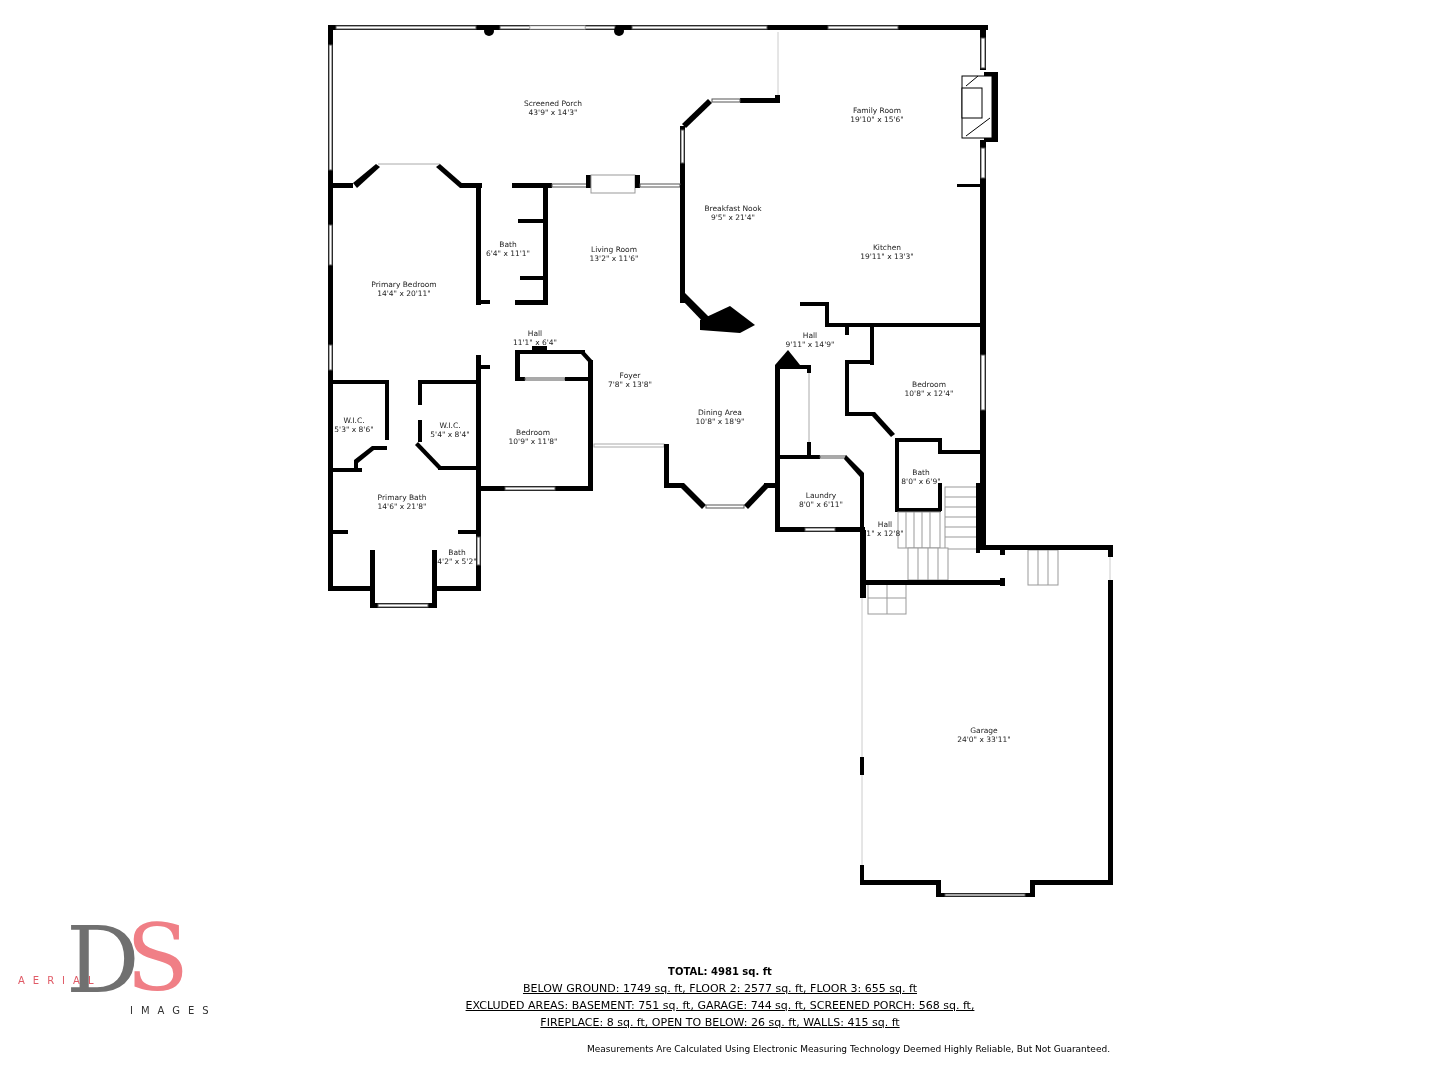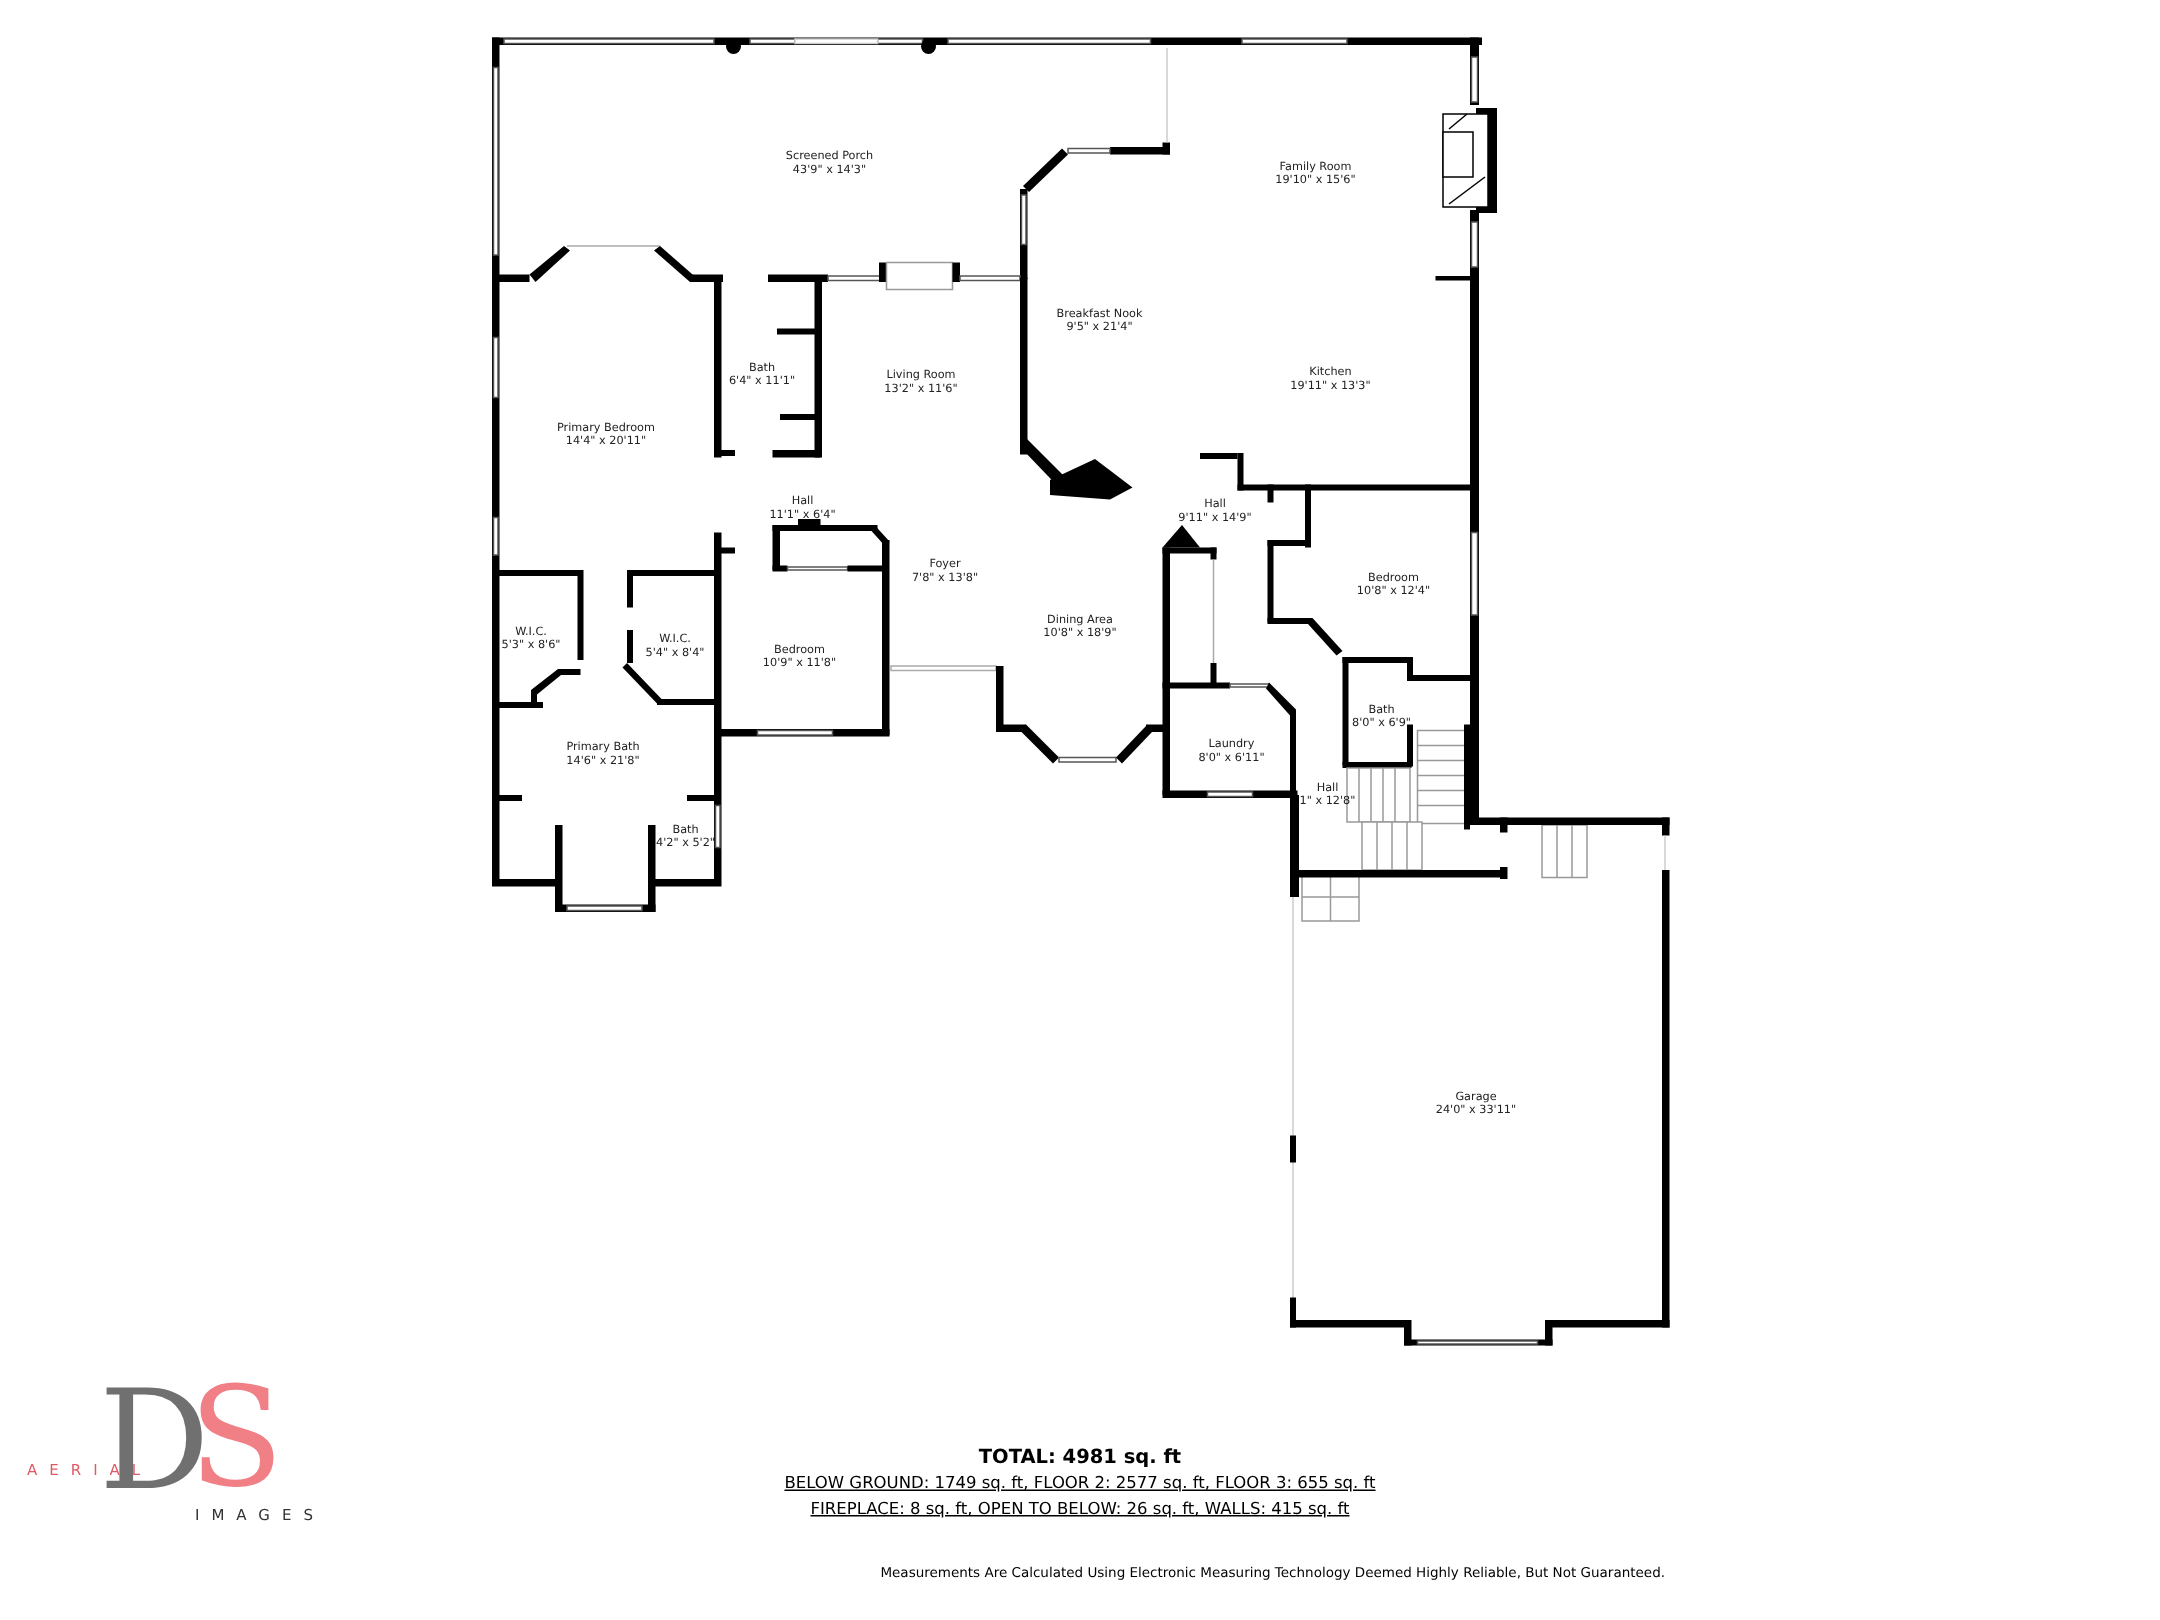--- a/index.html
+++ b/index.html
@@ -8,21 +8,21 @@
   .wall { fill: #000; }
   .thin { stroke: #000; stroke-width: 1; fill: none; }
   .win { fill: #fff; stroke: #555; stroke-width: 1; }
   .room-label { font-family: "DejaVu Sans", sans-serif; font-size: 7.5px; fill: #222; text-anchor: middle; }
   .logo { position: absolute; left: 18px; top: 915px; width: 205px; height: 100px; }
   .logo .d { position: absolute; left: 48px; top: 0; font-family: "DejaVu Serif", serif; font-size: 92px; line-height: 92px; color: #707070; font-weight: normal; }
   .logo .s { position: absolute; left: 108px; top: -2px; font-family: "DejaVu Serif", serif; font-size: 92px; line-height: 92px; color: #f07f86; }
   .logo .aerial { position: absolute; left: 0; top: 60px; font-family: "DejaVu Sans", sans-serif; font-size: 10px; letter-spacing: 8px; color: #e05a66; background: transparent; }
   .logo .images { position: absolute; left: 112px; top: 44px; font-family: "DejaVu Sans", sans-serif; font-size: 10px; letter-spacing: 8px; color: #333; margin-top: 46px; }
   .summary { position: absolute; left: 330px; top: 963px; width: 780px; text-align: center; font-family: "DejaVu Sans", sans-serif; color: #000; }
-  .summary .total { font-size: 13px; font-weight: bold; line-height: 17px; }
+  .summary .total { font-size: 10px; font-weight: bold; line-height: 17px; }
   .summary .line { font-size: 11px; line-height: 17px; text-decoration: underline; }
   .disclaimer { position: absolute; left: 330px; top: 1044px; width: 780px; text-align: right; font-family: "DejaVu Sans", sans-serif; font-size: 9px; color: #000; }
 </style>
 </head>
 <body>
 
 <svg id="plan" viewBox="0 0 1440 1080" xmlns="http://www.w3.org/2000/svg">
   <g>
 
     <rect class="wall" x="328" y="25" width="5" height="160"></rect>
@@ -230,16 +230,17 @@
 <div class="logo">
   <span class="d">D</span>
   <span class="s">S</span>
   <span class="aerial">AERIAL</span>
   <span class="images">IMAGES</span>
 </div>
 
 <div class="summary">
   <div class="total">TOTAL: 4981 sq. ft</div>
   <div class="line">BELOW GROUND: 1749 sq. ft, FLOOR 2: 2577 sq. ft, FLOOR 3: 655 sq. ft</div>
+  <div class="line">EXCLUDED AREAS: BASEMENT: 751 sq. ft, GARAGE: 744 sq. ft, SCREENED PORCH: 568 sq. ft,</div>
   <div class="line">FIREPLACE: 8 sq. ft, OPEN TO BELOW: 26 sq. ft, WALLS: 415 sq. ft</div>
 </div>
 
 <div class="disclaimer">Measurements Are Calculated Using Electronic Measuring Technology Deemed Highly Reliable, But Not Guaranteed.</div>
 
 </body></html>

